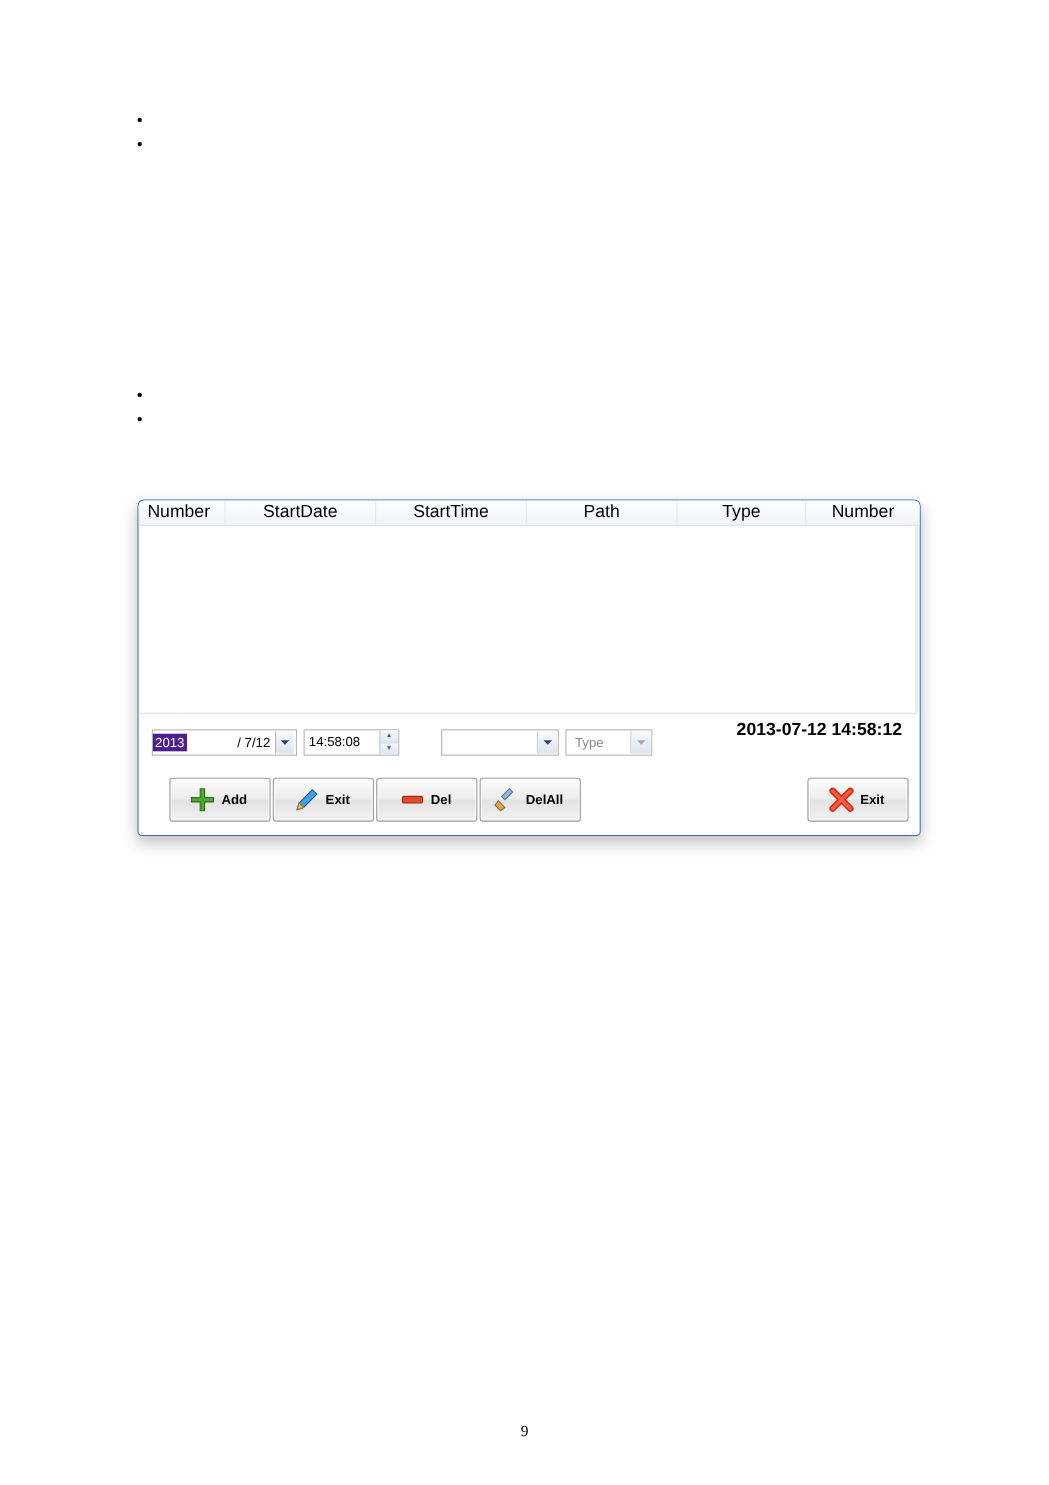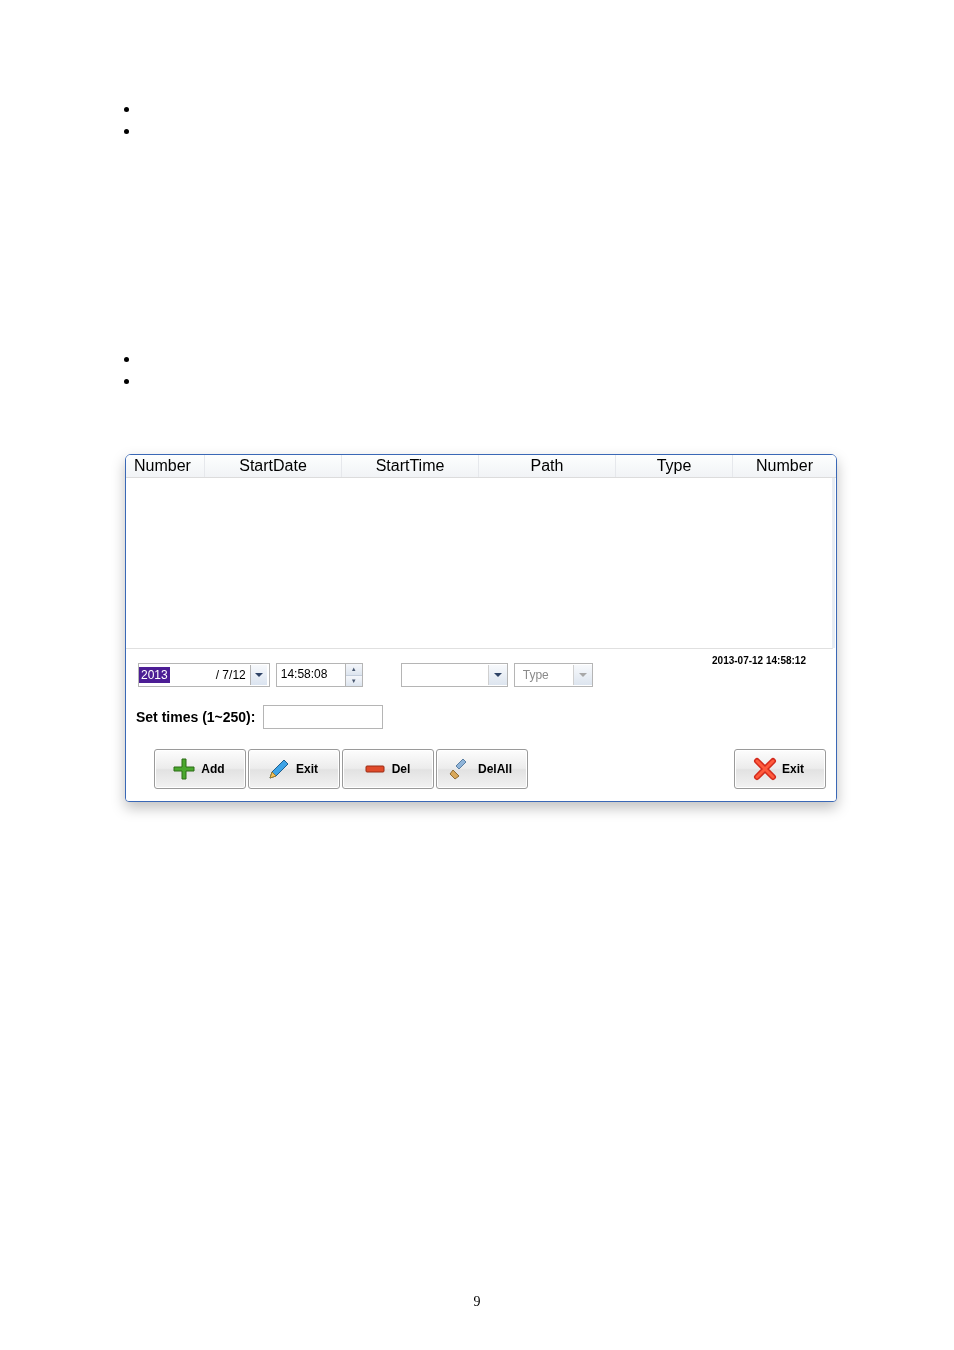--- a/index.html
+++ b/index.html
@@ -134,23 +134,23 @@
     position:absolute; top:0; right:-3px; width:3px; height:100%;
     background:#e8edf3;
   }
 
   .midrow {
     padding: 10px 10px 4px 10px;
     position: relative;
   }
   .clocklabel {
     position: absolute;
-    right: 30px; top: 6px;
+    right: 16px; top: 6px;
     font-weight: bold;
-    font-size: 10px;
+    font-size: 16px;
     color: #000;
   }
   .ctrlrow {
     display: flex; align-items: center; gap: 6px;
     padding: 4px 0 10px 2px;
   }
   .datepick {
     display:flex; align-items:center;
     height: 22px;
     border: 1px solid #b5b5b5;
@@ -322,24 +322,20 @@
             <span class="cval" style="color:#8a8a8a;">Type</span>
             <span class="dd">
               <svg class="caret" viewBox="0 0 8 8">
                   <path d="M0 2 L4 6 L8 2 Z" fill="#a8a8a8"></path>
                 </svg>
             </span>
           </div>
         </div>
       </div>
 
-      <div class="settimes">
-        <span>Set times (1~250):</span>
-        <input value="" style="">
-      </div>
 
       <div class="btnbar">
         <div class="ibtn">
           <span class="ic">
             <svg width="26" height="26" viewBox="0 0 26 26">
               <path d="M11 3h4v8h8v4h-8v8h-4v-8H3v-4h8z" fill="#4aa82e" stroke="#2c6d17" stroke-width="1"></path>
             </svg>
           </span>
           <span>Add</span>
         </div>

